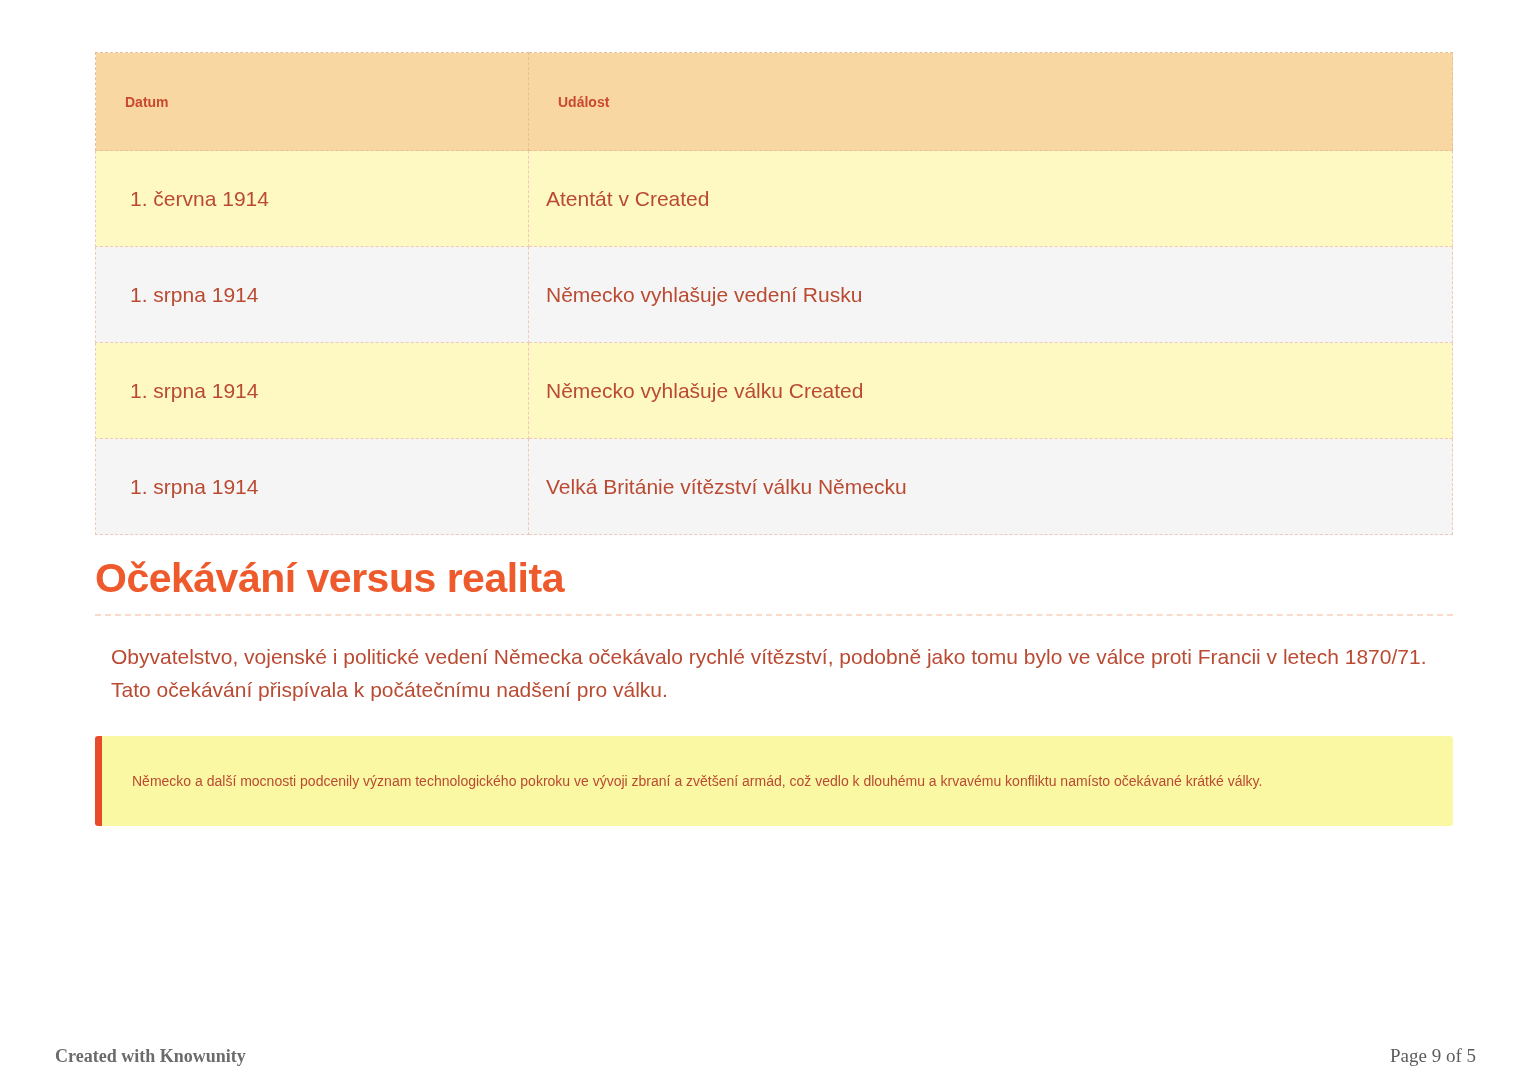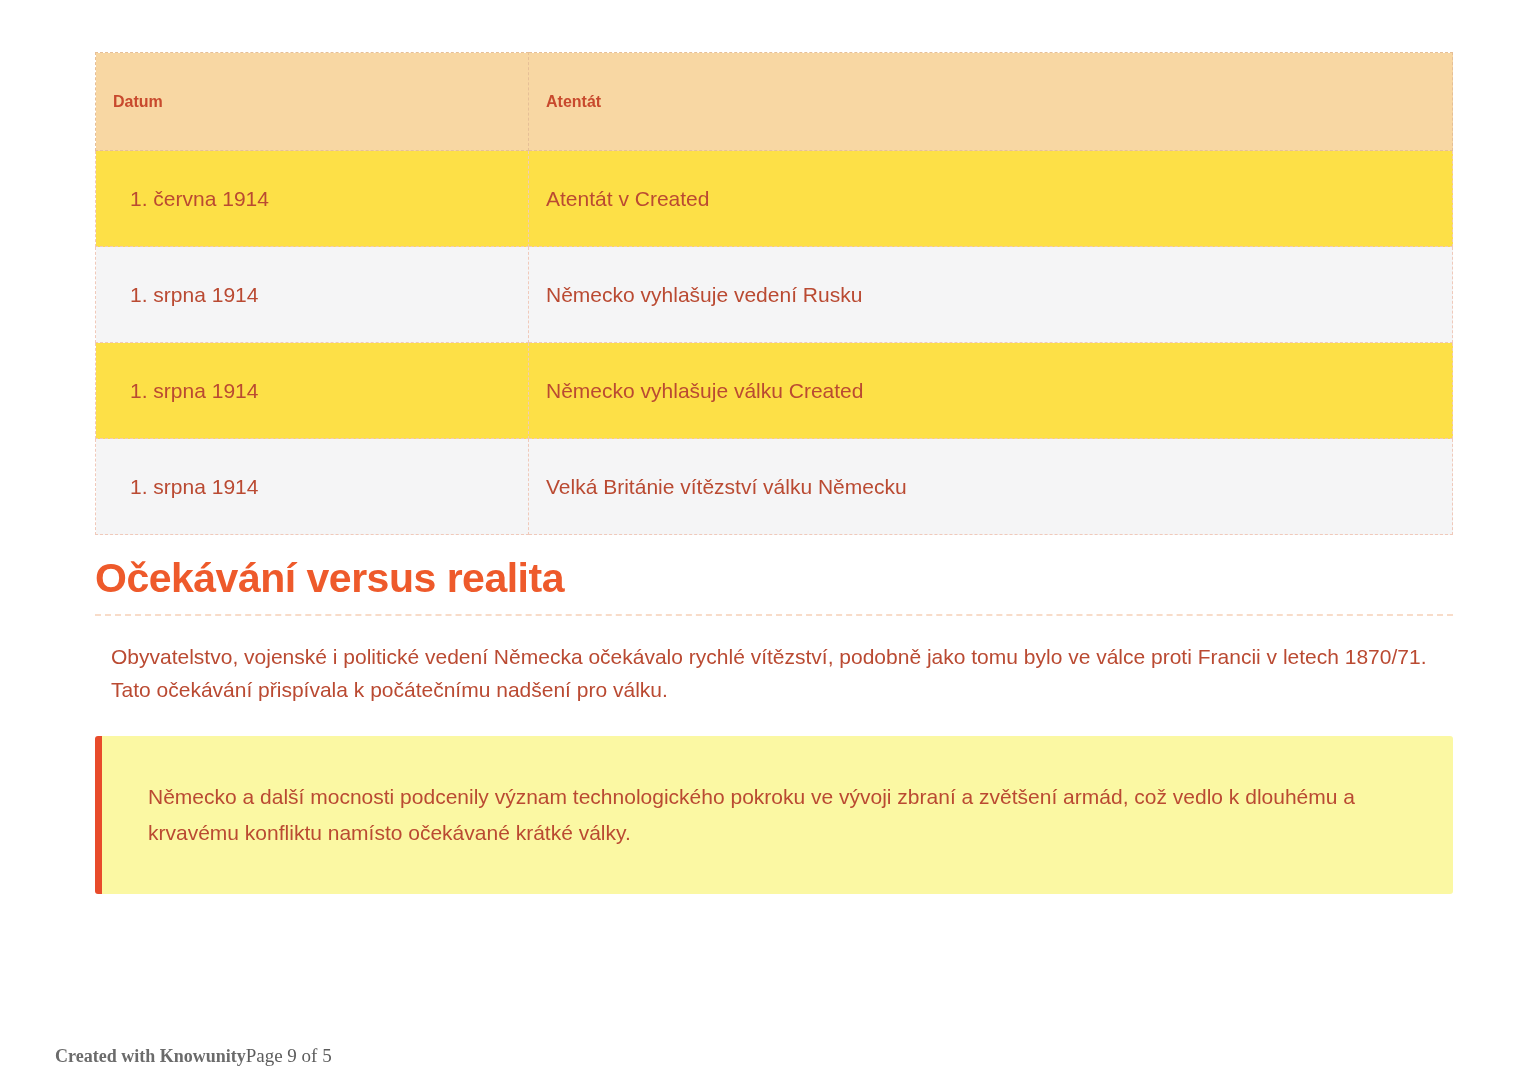--- a/index.html
+++ b/index.html
@@ -15,72 +15,72 @@
     width:1527px; height:1080px; position:relative; overflow:hidden;
     background:var(--page_bg);
     font-family:"Liberation Sans","DejaVu Sans",sans-serif;
   }
   .content { position:absolute; left:95px; top:52px; width:1358px; }
 
   table.events { border-collapse:collapse; width:100%; table-layout:fixed; }
   col.c1 { width:433px; }
   table.events th {
     background:var(--header_bg); color:var(--header_text);
-    font-size:16px; font-weight:bold; text-align:left;
-    height:98px; padding:0 0 0 17px; vertical-align:middle;
+    font-size:14px; font-weight:bold; text-align:left;
+    height:98px; padding:0 0 0 29px; vertical-align:middle;
     border:1px dashed #e6bf97;
   }
   table.events td {
     font-size:21px; color:var(--cell_text);
     height:96px; vertical-align:middle; padding:0 0 0 17px;
     border:1px dashed var(--table_border);
-    background:#fde047;
+    background:#fef9c3;
   }
   table.events td.date { padding-left:34px; }
   table.events tbody tr:nth-child(even) td { background:var(--row_alt_bg); }
 
   h1.section-heading {
     margin:19px 0 0; font-size:41px; line-height:48px; font-weight:700;
     color:var(--heading); letter-spacing:-0.5px;
     padding-bottom:12px; border-bottom:2px dashed var(--heading_rule);
   }
   p.lead {
     margin:24px 16px 0; font-size:21px; line-height:33px;
     color:var(--paragraph_text);
   }
   .callout {
     margin-top:30px; background:var(--callout_bg);
     border-left:7px solid var(--callout_border);
     border-radius:3px; padding:27px 30px;
   }
-  .callout p { margin:16px; font-size:21px; line-height:36px; color:var(--callout_text); }
+  .callout p { margin:0; font-size:14px; line-height:36px; color:var(--callout_text); }
 
   .footer {
     position:absolute; left:55px; right:51px; bottom:13px;
-    display:flex; justify-content:flex-start; align-items:baseline;
+    display:flex; justify-content:space-between; align-items:baseline;
     font-family:"Liberation Serif","DejaVu Serif",serif;
   }
   .footer .created { font-weight:bold; font-size:18px; color:var(--footer_text); }
   .footer .pagenum { font-size:19px; color:#5c5c5c; }
 </style>
 </head>
 <body>
 
 <div class="page">
   <div class="content">
 
     <table class="events">
       <colgroup>
           <col class="c1">
           <col class="c2">
         </colgroup>
       <thead>
         <tr>
           <th>Datum</th>
-          <th>Atentát</th>
+          <th>Událost</th>
         </tr>
       </thead>
       <tbody>
         <tr>
           <td class="date">1. června 1914</td>
           <td class="event">Atentát v Created</td>
         </tr>
         <tr>
           <td class="date">1. srpna 1914</td>
           <td class="event">Německo vyhlašuje vedení Rusku</td>

